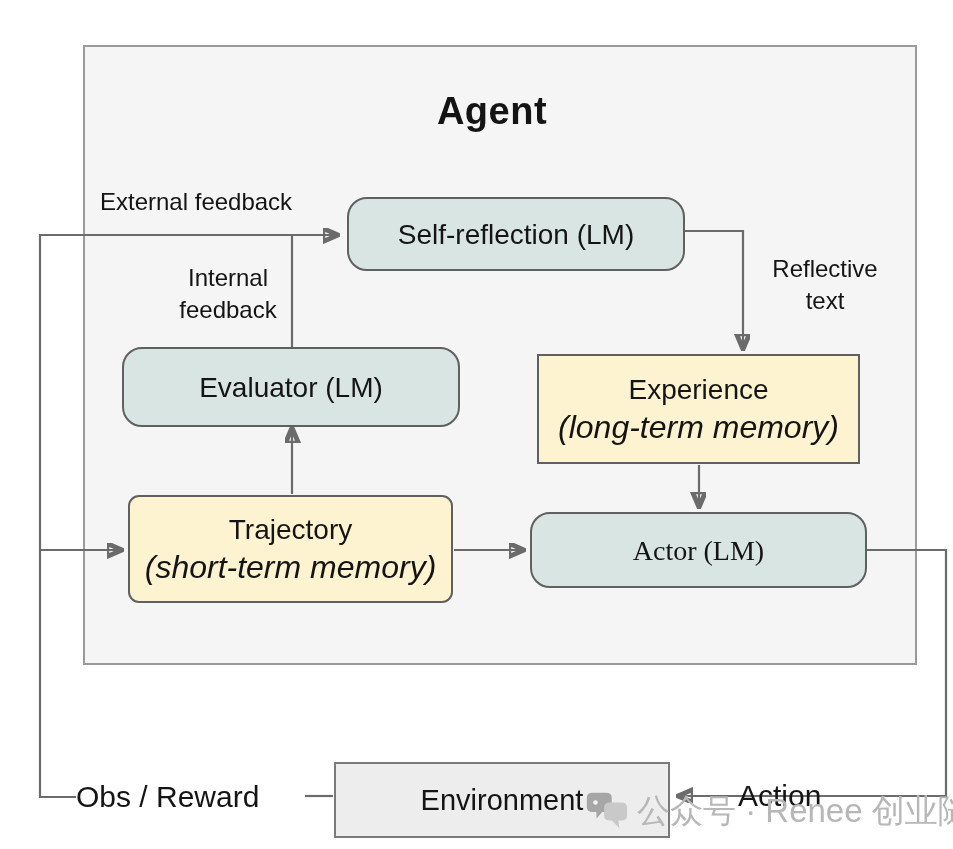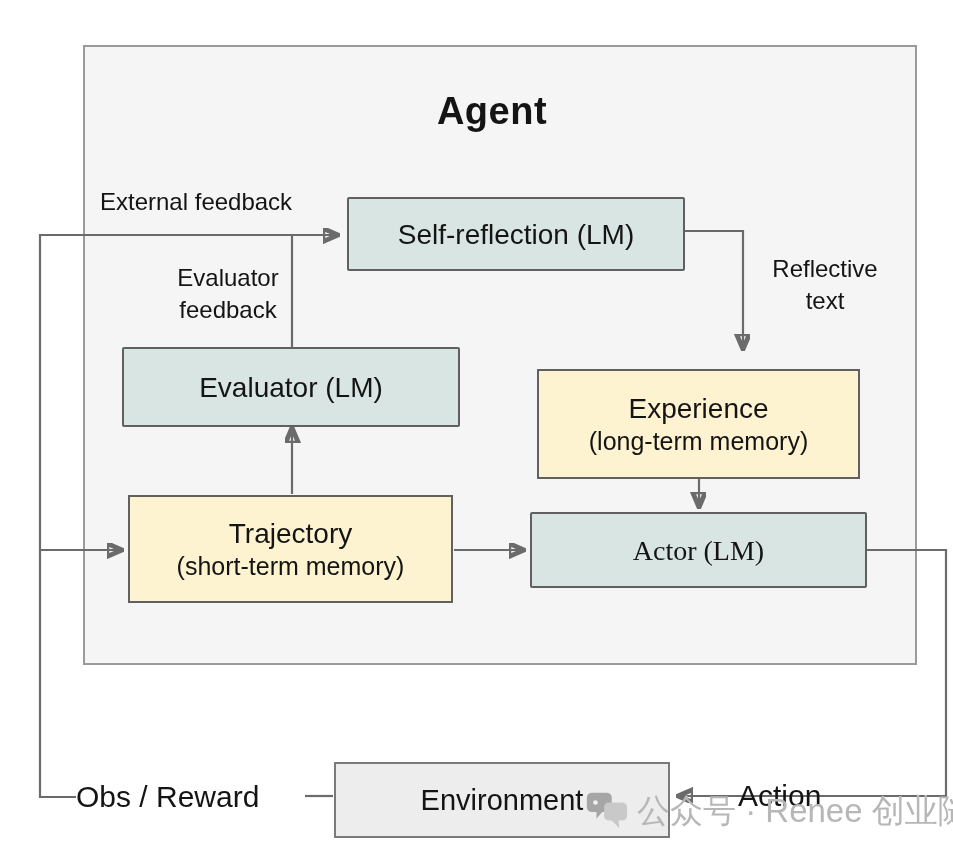--- a/index.html
+++ b/index.html
@@ -29,31 +29,31 @@
   .arrowhead{fill:#555555;}
   .agent-title{
     position:absolute;left:377px;top:90px;width:230px;text-align:center;
     font-size:38px;font-weight:bold;letter-spacing:.5px;
   }
   .node{
     position:absolute;display:flex;flex-direction:column;align-items:center;
     justify-content:center;box-sizing:border-box;text-align:center;
     border:2px solid var(--node-border);font-size:28px;line-height:1.25;
   }
-  .node.lm{background:var(--lm-box-fill);border-radius:2px;}
+  .node.lm{background:var(--lm-box-fill);border-radius:20px;}
   .node.memory{background:var(--memory-box-fill);}
-  .node-sub{font-size:25px;}
+  .node-sub{font-size:32px;font-style:italic;}
   .node.env{
     background:var(--environment-fill);border-color:#7a7a7a;
     font-weight:normal;font-size:29px;
   }
   #self-reflection{left:347px;top:197px;width:338px;height:74px;}
   #evaluator{left:122px;top:347px;width:338px;height:80px;}
-  #experience{left:537px;top:354px;width:323px;height:110px;margin-top:15px;}
-  #trajectory{left:128px;top:495px;width:325px;height:108px;}
+  #experience{left:537px;top:354px;width:323px;height:110px;}
+  #trajectory{left:128px;top:495px;width:325px;height:108px;border-radius:11px;}
   #actor{left:530px;top:512px;width:337px;height:76px;font-family:Liberation Serif, serif;}
   #environment{left:334px;top:762px;width:336px;height:76px;}
   .edge-label{position:absolute;font-size:24px;line-height:1.35;}
   #lbl-external{left:100px;top:186px;width:230px;}
   #lbl-internal{left:158px;top:262px;width:140px;text-align:center;}
   #lbl-reflective{left:760px;top:253px;width:130px;text-align:center;}
   .io-label{position:absolute;font-size:30px;}
   #lbl-obs{left:76px;top:780px;}
   #lbl-action{left:738px;top:779px;}
   .watermark{
@@ -118,21 +118,21 @@
   <div class="node lm" id="actor">
     <span>Actor (LM)</span>
   </div>
 
   <div class="node env" id="environment">
     <span>Environment</span>
   </div>
 
   <div class="edge-label" id="lbl-external">External feedback</div>
 
-  <div class="edge-label" id="lbl-internal">Evaluator feedback</div>
+  <div class="edge-label" id="lbl-internal">Internal feedback</div>
 
   <div class="edge-label" id="lbl-reflective">Reflective text</div>
 
   <div class="io-label" id="lbl-obs">Obs / Reward</div>
 
   <div class="io-label" id="lbl-action">Action</div>
 
   <div class="watermark">
     <svg class="wm-icon" viewBox="0 0 48 46" xmlns="http://www.w3.org/2000/svg">
       <path d="M4 8 q0 -5 6 -5 h14 q6 0 6 5 v10 q0 5 -6 5 h-4 l-6 7 l0 -7 h-4 q-6 0 -6 -5 Z" fill="#a6a6a6"></path>

